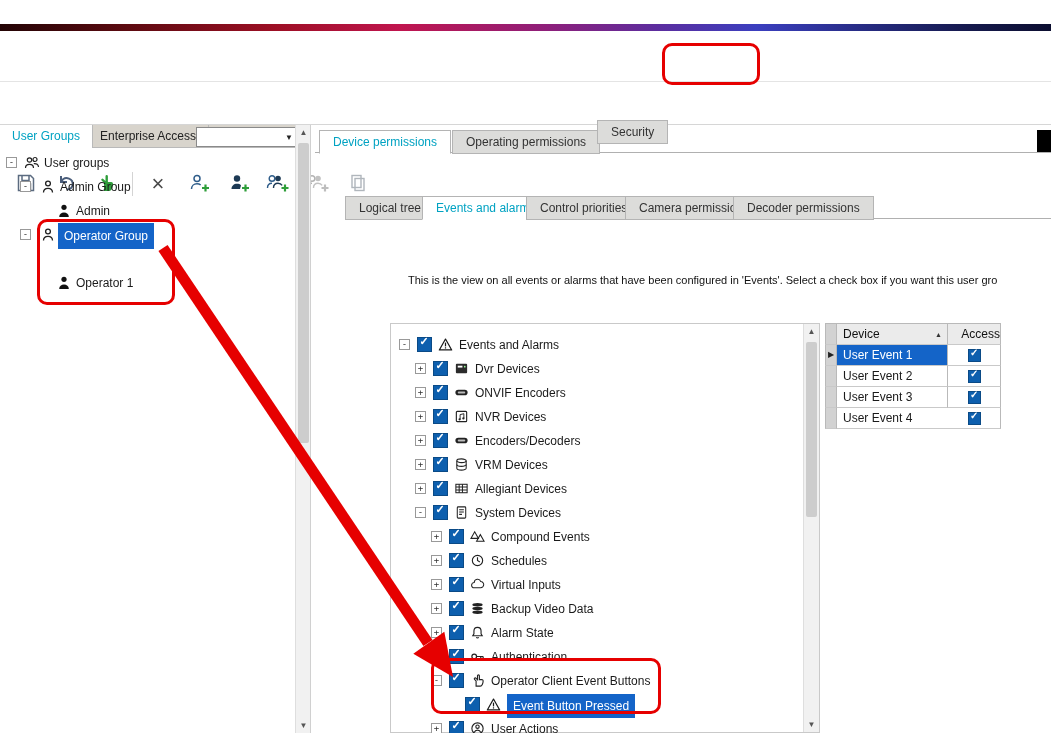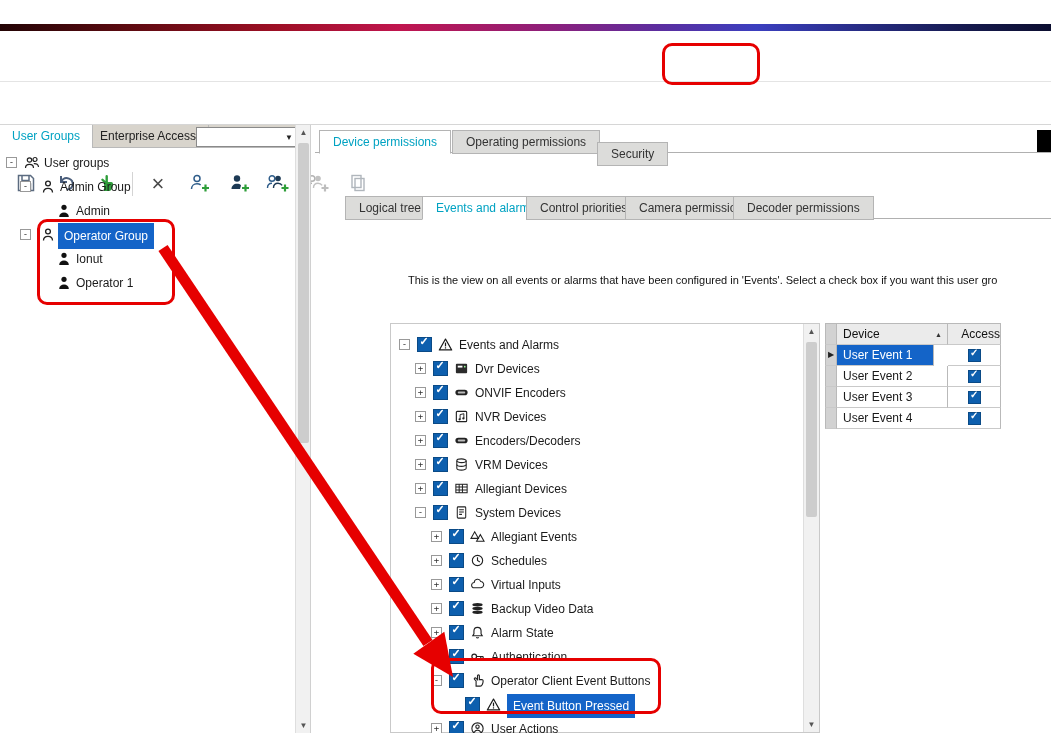--- a/index.html
+++ b/index.html
@@ -202,46 +202,39 @@
     <span class="tx" style="left:76px">Admin</span>
   </div>
   <div class="lrow" style="top:223px">
     <span class="exp" style="left:20px">-</span>
     <span class="ic" style="left:40px"><svg width="16" height="16" viewBox="0 0 16 16" fill="none" stroke="#222" stroke-width="1.3">
           <circle cx="8" cy="4.5" r="2.4"></circle>
           <path d="M3.5 13.5c0-2.6 2-4.2 4.5-4.2s4.5 1.6 4.5 4.2"></path>
         </svg></span>
     <span class="tx sel-label" style="left:58px">Operator Group</span>
   </div>
-  <div class="lrow" style="top:247px">
-    <span class="ic" style="left:56px"><svg width="16" height="16" viewBox="0 0 16 16" fill="#111">
-          <circle cx="8" cy="4.3" r="2.6"></circle>
-          <path d="M3.2 14c0-3 2.1-4.6 4.8-4.6s4.8 1.6 4.8 4.6Z"></path>
-        </svg></span>
-    <span class="tx" style="left:76px">Ionut</span>
-  </div>
   <div class="lrow" style="top:271px">
     <span class="ic" style="left:56px"><svg width="16" height="16" viewBox="0 0 16 16" fill="#111">
           <circle cx="8" cy="4.3" r="2.6"></circle>
           <path d="M3.2 14c0-3 2.1-4.6 4.8-4.6s4.8 1.6 4.8 4.6Z"></path>
         </svg></span>
     <span class="tx" style="left:76px">Operator 1</span>
   </div>
 
   <div class="vscroll" style="left:295px;top:125px;width:15px;height:608px">
     <span class="sarr" style="top:0">▲</span>
     <div class="thumb" style="top:18px;height:300px"></div>
     <span class="sarr" style="bottom:0">▼</span>
   </div>
   <div class="panelborder"></div>
 
   <div class="tabline" style="left:315px;top:152px;width:736px"></div>
   <div class="mtab inactive" style="left:452px;top:130px">Operating permissions</div>
   <div class="mtab active" style="left:319px;top:130px">Device permissions</div>
-  <div class="mtab inactive" style="left:597px;top:142px">Security</div>
+  <div class="mtab inactive" style="left:597px;top:120px">Security</div>
   <div class="blackpatch"></div>
 
   <div class="tabline" style="left:345px;top:218px;width:706px"></div>
   <div class="mtab inactive" style="left:345px;top:196px">Logical tree</div>
   <div class="mtab active" style="left:422px;top:196px">Events and alarms</div>
   <div class="mtab inactive" style="left:526px;top:196px">Control priorities</div>
   <div class="mtab inactive" style="left:625px;top:196px">Camera permissions</div>
   <div class="mtab inactive" style="left:733px;top:196px">Decoder permissions</div>
 
   <div class="desc">This is the view on all events or alarms that have been configured in 'Events'. Select a check box if you want this user gro</div>
@@ -324,21 +317,21 @@
           </svg></span>
       <span class="lbl">System Devices</span>
     </div>
     <div class="erow l2" style="top:202px">
       <span class="exp">+</span>
       <span class="cb checked"></span>
       <span class="ic"><svg width="15" height="15" viewBox="0 0 16 16" fill="none" stroke="#222" stroke-width="1.1">
             <path d="M5 3 9 10H1Z"></path>
             <path d="M11 6l4 7H7Z"></path>
           </svg></span>
-      <span class="lbl">Allegiant Events</span>
+      <span class="lbl">Compound Events</span>
     </div>
     <div class="erow l2" style="top:226px">
       <span class="exp">+</span>
       <span class="cb checked"></span>
       <span class="ic"><svg width="15" height="15" viewBox="0 0 16 16" fill="none" stroke="#222" stroke-width="1.2">
             <circle cx="8" cy="8" r="5.5"></circle>
             <path d="M8 4.5V8l2.5 1.5"></path>
           </svg></span>
       <span class="lbl">Schedules</span>
     </div>
@@ -419,21 +412,21 @@
       <span>Device</span>
       <span class="sortarr">▲</span>
     </div>
     <div class="tcell thead" style="left:123px;top:0;width:53px;height:22px;text-align:right">
       <span>Access</span>
     </div>
 
     <div class="tcell tsel" style="left:0;top:22px;width:12px;height:21px;border-left:1px solid #b9b9b9">
         <span class="rowarr">▶</span>
       </div>
-    <div class="tcell tdev selected" style="left:12px;top:22px;width:97px;height:21px">User Event 1</div>
+    <div class="tcell tdev selected" style="left:12px;top:22px;width:111px;height:21px">User Event 1</div>
     <div class="tcell tacc" style="left:123px;top:22px;width:53px;height:21px">
         <span class="cb small checked" style="position:absolute;left:20px;top:4px"></span>
       </div>
 
     <div class="tcell tsel" style="left:0;top:43px;width:12px;height:21px;border-left:1px solid #b9b9b9"></div>
     <div class="tcell tdev" style="left:12px;top:43px;width:111px;height:21px">User Event 2</div>
     <div class="tcell tacc" style="left:123px;top:43px;width:53px;height:21px">
         <span class="cb small checked" style="position:absolute;left:20px;top:4px"></span>
       </div>
 

